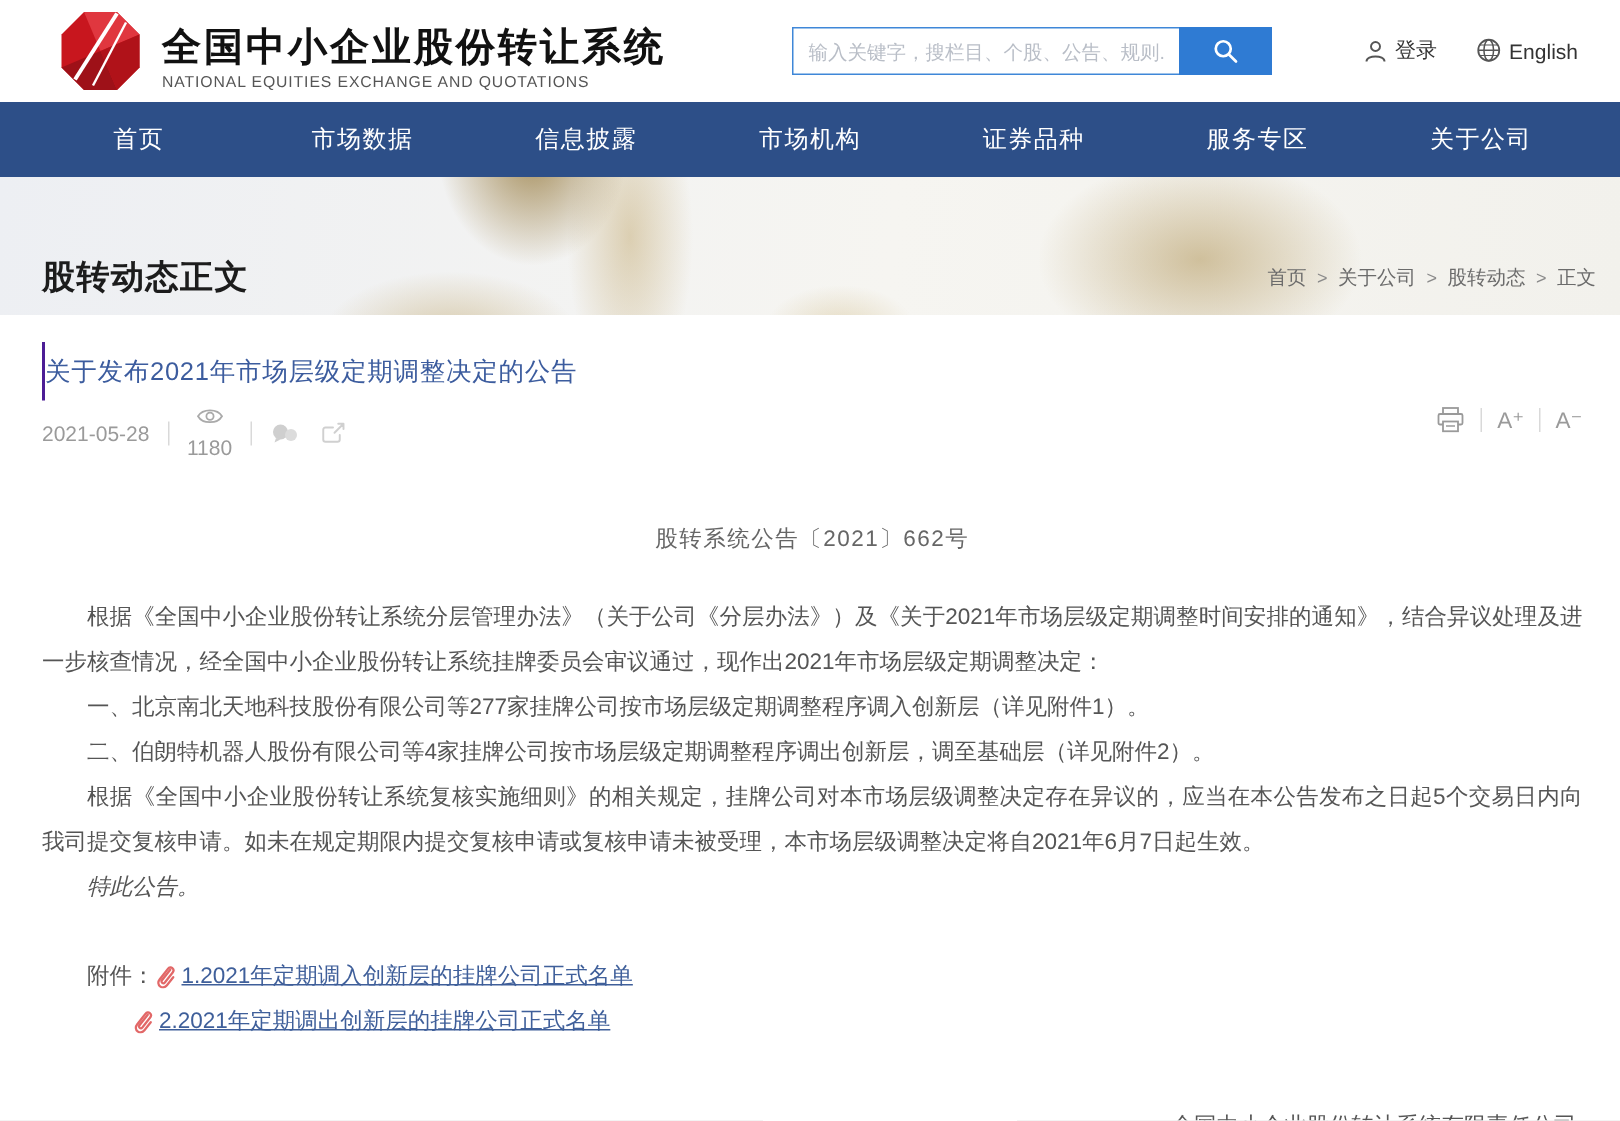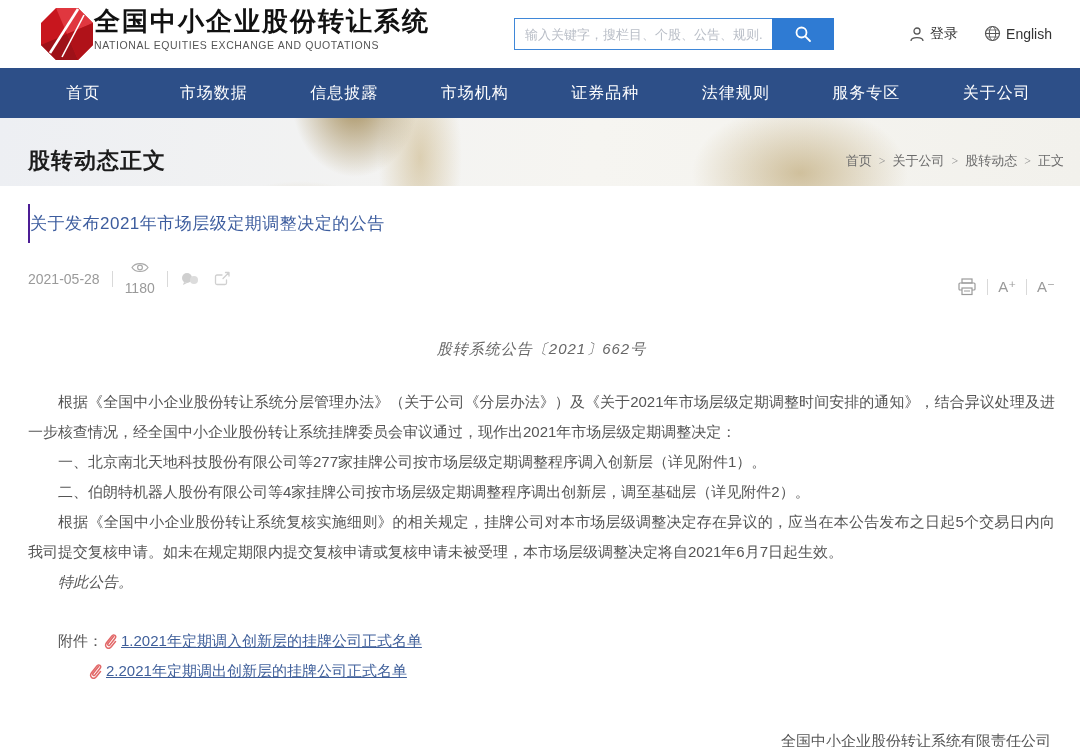--- a/index.html
+++ b/index.html
@@ -2,67 +2,66 @@
 <html><head>
 <meta charset="utf-8">
 <style>
   * { margin:0; padding:0; box-sizing:border-box; }
   html,body { background:#e9e9e9; }
   body { font-family:"Liberation Sans","DejaVu Sans",sans-serif; }
   .page { width:1080px; height:747px; background:#fff; position:relative; overflow:hidden; margin:0 auto; }
 
   
   .header { height:68px; display:flex; align-items:center; padding:0 28px 0 40px; background:#fff; }
-  .logo-wrap { display:flex; align-items:flex-start; }
+  .logo-wrap { display:flex; align-items:flex-end; gap:14px; }
   .logo-mark { width:54px; height:54px; flex:0 0 auto; }
   .logo-text .cn { font-size:26px; font-weight:bold; color:#111; letter-spacing:2px; line-height:1.15; }
   .logo-text .en { font-size:10.5px; color:#555; letter-spacing:0.6px; margin-top:2px; }
 
   .search-wrap { display:flex; align-items:center; margin-left:84px; height:32px; }
   .search-input { width:258px; height:32px; border:1px solid #3f87d8; border-right:none; padding:0 10px; font-size:13px; color:#333; outline:none; }
   .search-input::placeholder { color:#b9bec7; }
   .search-btn { width:62px; height:32px; background:#2f7bd3; border:none; display:flex; align-items:center; justify-content:center; cursor:pointer; }
 
   .header-right { margin-left:auto; display:flex; align-items:flex-start; gap:26px; }
   .hr-item { display:flex; align-items:center; gap:5px; font-size:14px; color:#333; cursor:pointer; }
 
   
   .nav { height:50px; background:#2d4f88; display:flex; align-items:stretch; padding:0 18px; }
   .nav-item { flex:1; display:flex; align-items:center; justify-content:center; color:#fff; font-size:16px; cursor:pointer; letter-spacing:1px; }
 
   
-  .banner { height:68px; position:relative;
+  .banner { height:92px; position:relative;
     background:
       radial-gradient(90px 110px at 355px -18px, rgba(150,122,62,.85), rgba(150,122,62,0) 70%),
       radial-gradient(60px 150px at 420px 40px, rgba(190,162,100,.45), rgba(190,162,100,0) 70%),
       radial-gradient(150px 95px at 800px 55px, rgba(177,149,88,.55), rgba(177,149,88,0) 72%),
       radial-gradient(120px 60px at 300px 105px, rgba(190,164,105,.5), rgba(190,164,105,0) 70%),
       radial-gradient(70px 40px at 560px 100px, rgba(205,182,125,.4), rgba(205,182,125,0) 70%),
       linear-gradient(95deg,#edeff3 0%,#f6f5f1 55%,#f2f1ec 100%);
-    font-family: Liberation Serif, serif;
   }
   .banner-title { position:absolute; left:28px; bottom:10px; font-size:22px; font-weight:bold; color:#1c1c1c; letter-spacing:1px; }
   .breadcrumb { position:absolute; right:16px; bottom:16px; font-size:13px; color:#6b6b6b; display:flex; gap:7px; align-items:center; }
   .breadcrumb .bc-sep { color:#8a8a8a; font-size:12px; }
   .bc-link { cursor:pointer; }
 
   
   .article { padding:18px 25px 0 28px; }
   .title-row { display:flex; align-items:flex-start; border-left:2px solid #4c1d95; padding:8px 0 8px 0; }
   .article-title { font-size:17px; color:#3c5c9e; letter-spacing:0.5px; }
 
-  .meta-row { display:flex; align-items:flex-end; margin-top:18px; color:#9a9a9a; font-size:14px; }
+  .meta-row { display:flex; align-items:flex-start; margin-top:4px; color:#9a9a9a; font-size:14px; }
   .meta-left { display:flex; align-items:center; gap:12px; }
   .vsep { width:0; height:16px; border-left:1px solid #d9d9d9; }
   .views { display:flex; align-items:center; gap:6px;flex-direction:column; }
   .meta-icons { display:flex; align-items:center; gap:14px; }
   .meta-right { margin-left:auto; display:flex; align-items:center; gap:10px; color:#9a9a9a; }
   .font-btn { font-size:15px; color:#9a9a9a; cursor:pointer; }
 
-  .doc-number { text-align:center; font-size:15px; color:#666; margin-top:44px; letter-spacing:1px;font-style:italic; }
+  .doc-number { text-align:center; font-size:15px; color:#666; margin-top:44px; letter-spacing:1px; }
 
   .body-text { margin-top:28px; font-size:15px; color:#555; line-height:30px; text-align:justify; }
   .body-text p { text-indent:2em; }
   .p-last { margin-bottom:0;font-style:italic; }
 
   .attachments { margin-top:30px; font-size:15px; color:#555; line-height:28px; }
   .att-row { display:flex; align-items:center; }
   .att-row.second { margin-left:60px; margin-top:2px; }
   .att-link { color:#3f5f9a; text-decoration:underline; cursor:pointer; display:flex; align-items:center; gap:2px; }
   .clip { flex:0 0 auto; margin-right:2px; transform:rotate(0deg); }
@@ -122,21 +121,20 @@
       </div>
     </div>
   </div>
 
   <div class="nav">
     <div class="nav-item">首页</div>
     <div class="nav-item">市场数据</div>
     <div class="nav-item">信息披露</div>
     <div class="nav-item">市场机构</div>
     <div class="nav-item">证券品种</div>
-    <div class="nav-item">法律规则</div>
     <div class="nav-item">服务专区</div>
     <div class="nav-item">关于公司</div>
   </div>
 
   <div class="banner">
     <div class="banner-title">股转动态正文</div>
     <div class="breadcrumb">
       <span class="bc-link">首页</span>
       <span class="bc-sep">&gt;</span>
       <span class="bc-link">关于公司</span>

